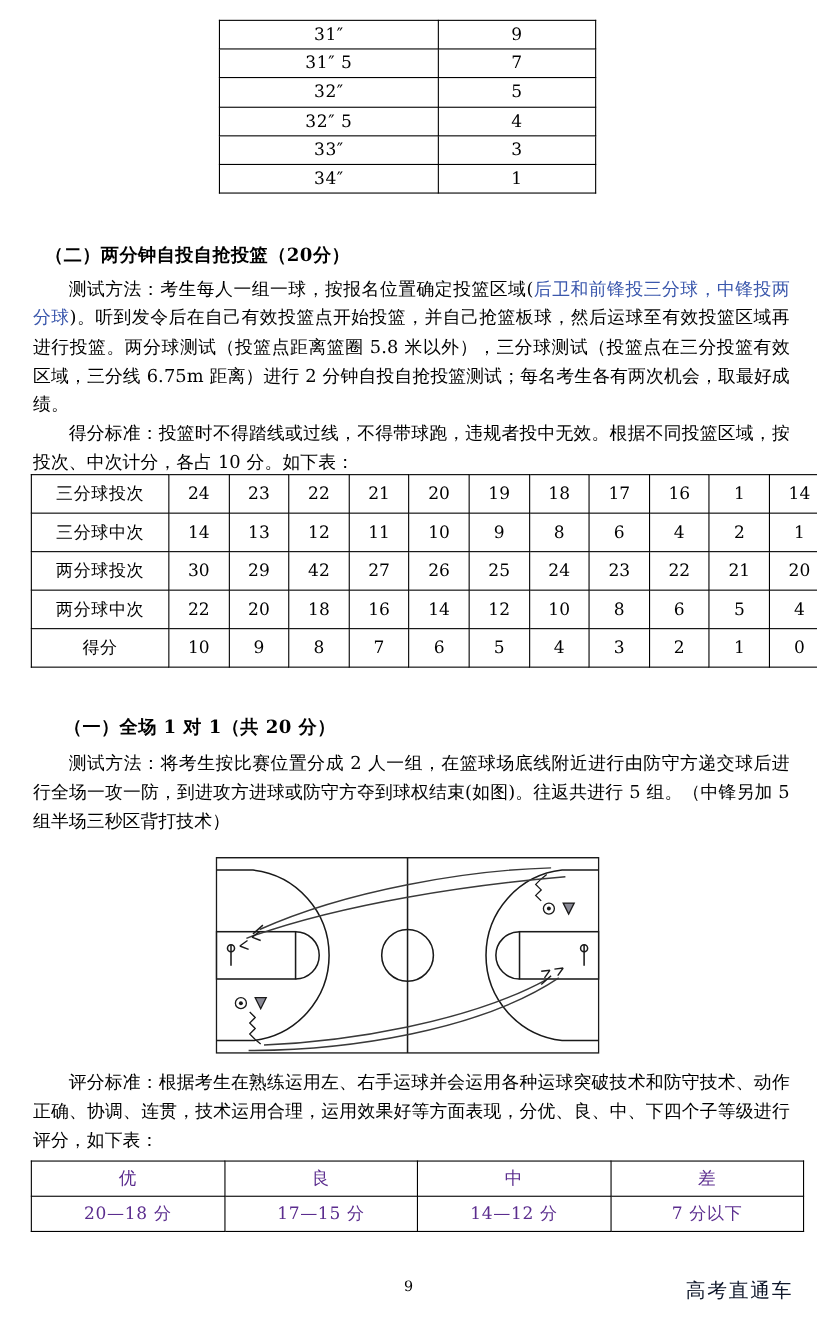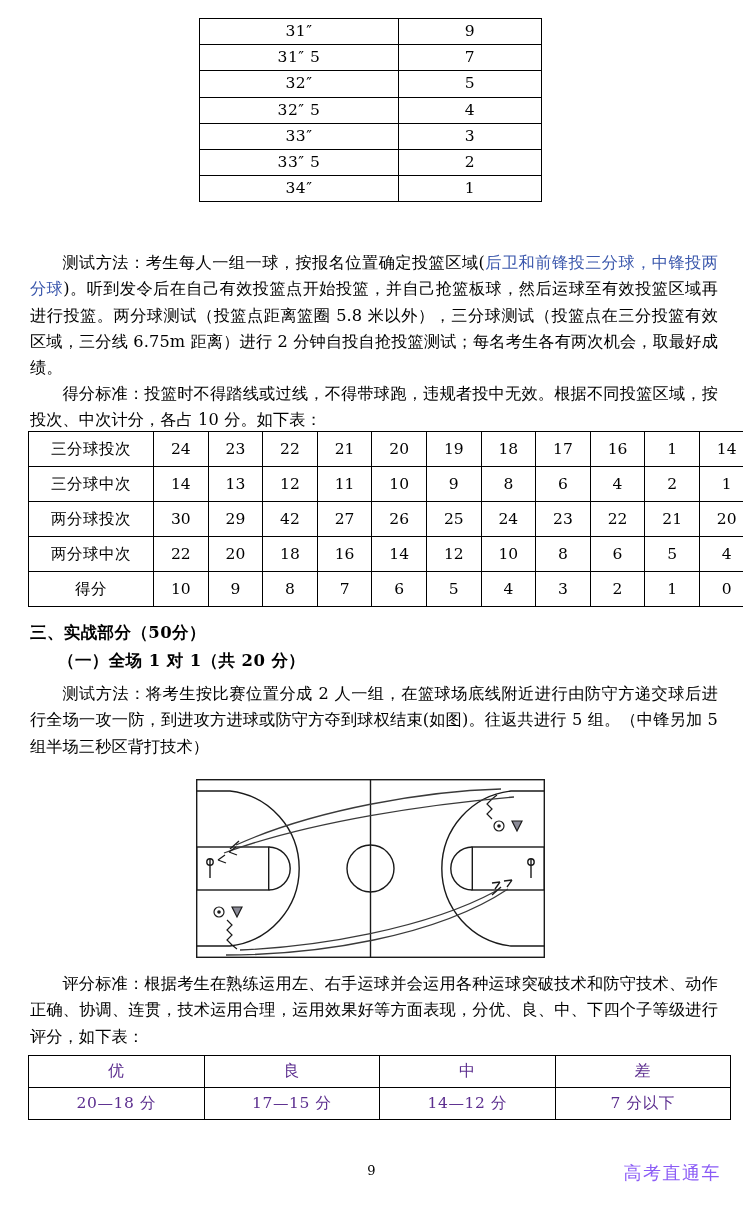--- a/index.html
+++ b/index.html
@@ -137,21 +137,21 @@
     width: 743px;
     text-align: center;
     font-size: 13px;
     color: #000000;
   }
   .watermark {
     position: absolute;
     right: 22px;
     top: 1161px;
     font-size: 18px;
-    color: #8b5cf6;
+    color: #0f172a;
     letter-spacing: 1.5px;
     font-family: "DejaVu Sans", "Liberation Sans", sans-serif;
   }
 </style>
 </head>
 <body>
 
 <div class="page">
 
   <div class="top-table-wrap">
@@ -171,31 +171,28 @@
         </tr>
         <tr>
           <td class="c-left">32″ 5</td>
           <td class="c-right">4</td>
         </tr>
         <tr>
           <td class="c-left">33″</td>
           <td class="c-right">3</td>
         </tr>
         <tr>
-          <td class="c-left">33″ 5</td>
-          <td class="c-right">2</td>
-        </tr>
-        <tr>
           <td class="c-left">34″</td>
           <td class="c-right">1</td>
         </tr>
       </tbody>
     </table>
   </div>
 
+  <div class="heading" id="head-2-2">（二）两分钟自投自抢投篮（20分）</div>
 
   <div class="para indent" id="para-2-2-a"><span>测试方法：</span><span>考生每人一组一球，按报名位置确定投篮区域(</span><span class="blue">后卫和前锋投三分球，中锋投两分球</span><span>)。听到发令后在自己有效投篮点开始投篮，并自己抢篮板球，然后运球至有效投篮区域再进行投篮。两分球测试（投篮点距离篮圈 5.8 米以外），三分球测试（投篮点在三分投篮有效区域，三分线 6.75m 距离）进行 2 分钟自投自抢投篮测试；每名考生各有两次机会，取最好成绩。</span></div>
 
   <div class="para indent" id="para-2-2-b">得分标准：投篮时不得踏线或过线，不得带球跑，违规者投中无效。根据不同投篮区域，按投次、中次计分，各占 10 分。如下表：</div>
 
   <div class="score-table-wrap">
     <table class="score-table">
       <tbody>
 
         <tr>
@@ -270,21 +267,20 @@
           <td class="datacell">3</td>
           <td class="datacell">2</td>
           <td class="datacell">1</td>
           <td class="datacell">0</td>
         </tr>
 
       </tbody>
     </table>
   </div>
 
-  <div class="heading" id="head-3">三、实战部分（50分）</div>
 
   <div class="heading" id="head-3-1">（一）全场 1 对 1（共 20 分）</div>
 
   <div class="para indent" id="para-3-1-a">测试方法：将考生按比赛位置分成 2 人一组，在篮球场底线附近进行由防守方递交球后进行全场一攻一防，到进攻方进球或防守方夺到球权结束(如图)。往返共进行 5 组。（中锋另加 5 组半场三秒区背打技术）</div>
 
   <div class="court-figure">
     <svg width="349" height="179" viewBox="0 0 349 179" xmlns="http://www.w3.org/2000/svg">
       <g fill="none" stroke="#1a1a1a" stroke-width="1.4">
 
         <rect x="0.7" y="0.7" width="347.6" height="177.6"></rect>

